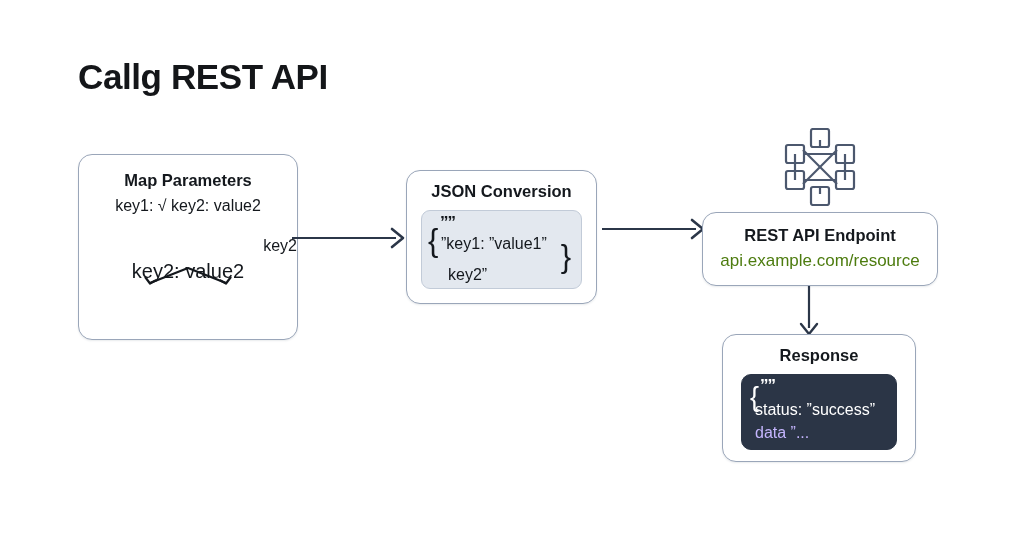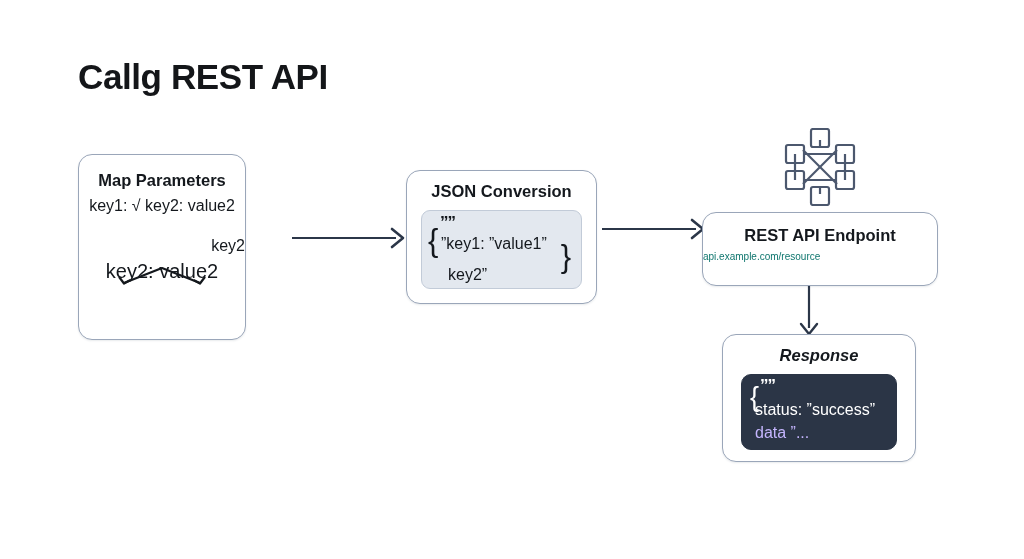--- a/index.html
+++ b/index.html
@@ -42,31 +42,31 @@
     box-shadow: 0 1px 2px rgba(40,55,80,0.10);
   }
   .node-title {
     text-align: center;
     font-size: 16.5px;
     font-weight: bold;
     color: #14181d;
     white-space: nowrap;
   }
   .node-sub {
-    text-align: left;
-    font-size: 10px;
-    color: #0f766e;
+    text-align: center;
+    font-size: 17px;
+    color: #4d7c0f;
     white-space: nowrap;
   }
 
   
   #node-map {
     left: 78px;
     top: 154px;
-    width: 168px;
+    width: 220px;
     height: 186px;
   }
   #node-map .node-title { margin-top: 16px; }
   #map-line-1 {
     text-align: center;
     font-size: 16px;
     margin-top: 7px;
     white-space: nowrap;
     color: #14181d;
   }
@@ -159,21 +159,21 @@
   #node-endpoint .node-title { margin-top: 13px; }
   #node-endpoint .node-sub   { margin-top: 6px; }
 
   
   #node-response {
     left: 722px;
     top: 334px;
     width: 194px;
     height: 128px;
   }
-  #node-response .node-title { margin-top: 11px; font-style: italic; }
+  #node-response .node-title { margin-top: 11px; }
   #resp-code {
     margin: 9px 18px 0 18px;
     height: 76px;
     background: #2b3546;
     border: 1px solid #2b3546;
     border-radius: 10px;
   }
   #resp-brace-open {
     position: absolute;
     left: 8px; top: 9px;

